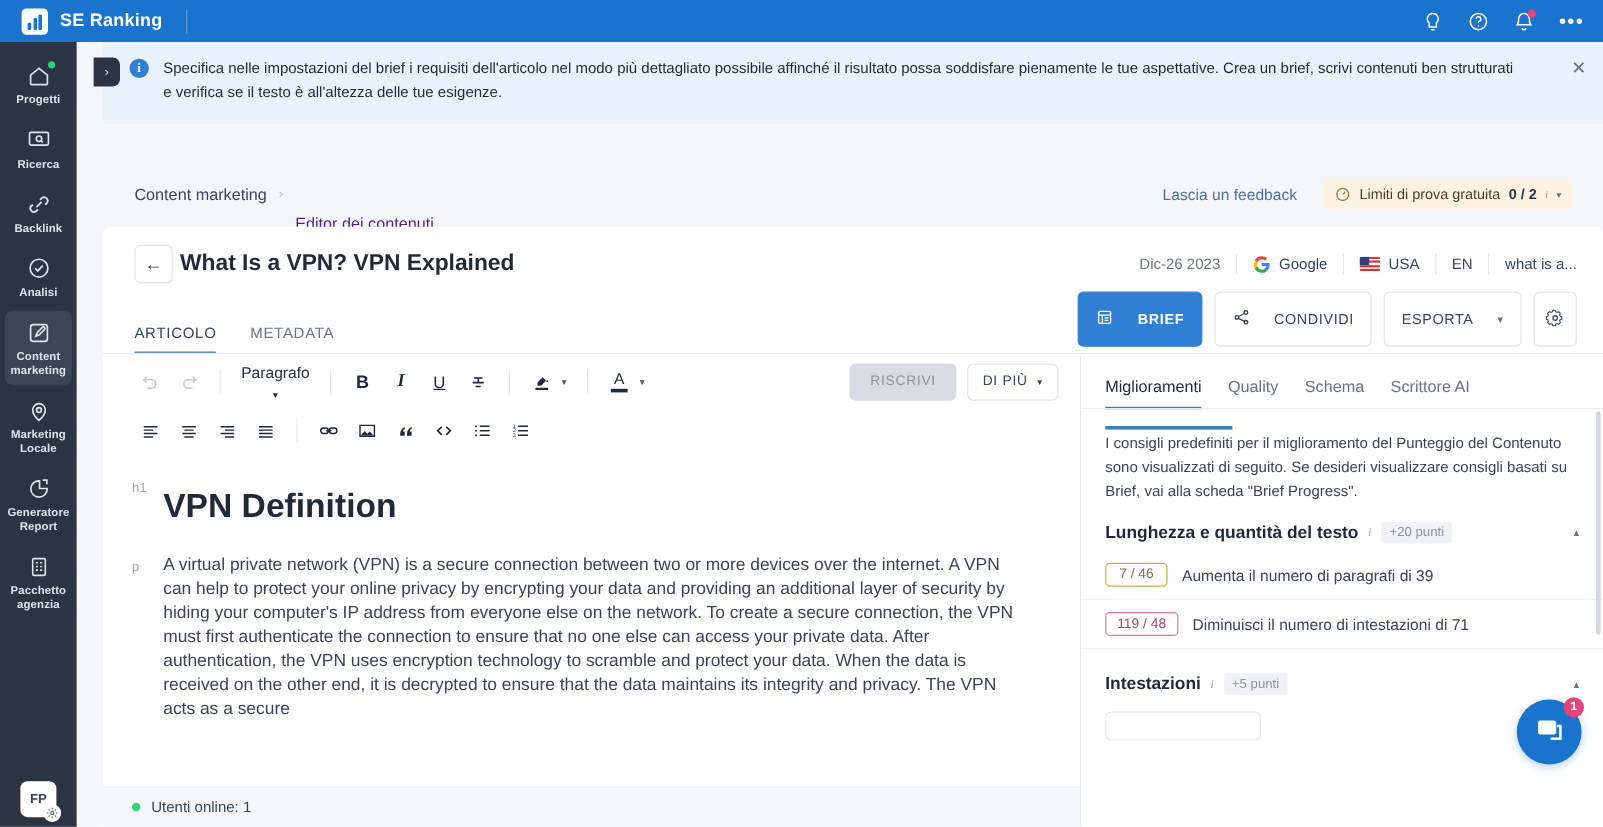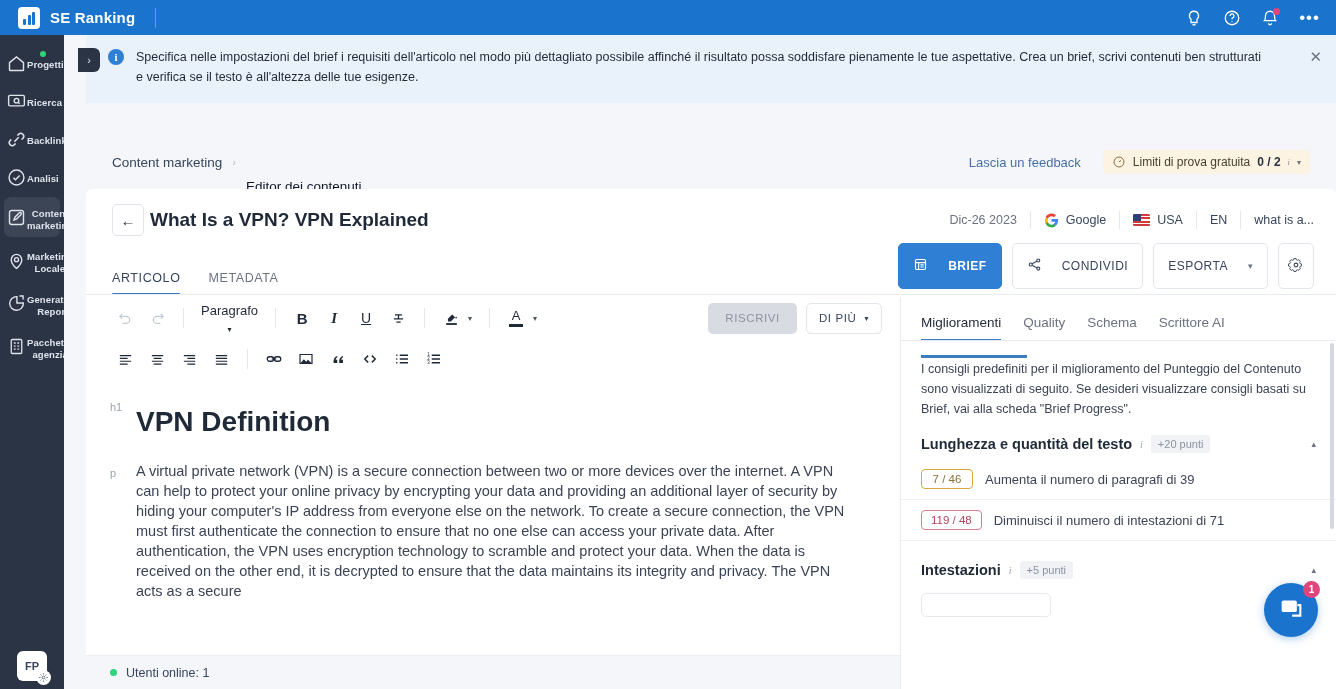--- a/index.html
+++ b/index.html
@@ -48,22 +48,23 @@
   .tb-dots { color:#fff; font-size: 17px; letter-spacing: 1px; line-height: 10px; }
 
   
   .rail {
     position: absolute; top: 35px; left: 0; width: 64px; height: 654px;
     background: #2b3445; display: flex; flex-direction: column; align-items: center;
     padding-top: 10px;
   }
   .rail-item {
     width: 56px; padding: 7px 2px 6px; border-radius: 7px; margin-bottom: 3px;
-    display: flex; flex-direction: row; align-items: center; cursor: pointer;
+    display: flex; flex-direction: column; align-items: center; cursor: pointer;
     position: relative;
+    justify-content: flex-end;
   }
   .rail-item.active { background: #3b4556; }
   .rail-ico { color: #dfe4ec; height: 22px; display:flex; align-items:center; }
   .rail-label {
     color: #dfe4ec; font-size: 9.5px; line-height: 11.5px; text-align: center;
     margin-top: 4px; font-weight: bold; letter-spacing: .1px;
   }
   .rail-dot {
     position: absolute; top: 6px; right: 14px; width: 6px; height: 6px;
     border-radius: 50%; background: #2ed47a;
@@ -115,21 +116,21 @@
     margin-left: auto; color: #6b7280; font-size: 15px; cursor: pointer; margin-top: 1px;
   }
 
   
   .crumbs {
     position: absolute; top: 100px; left: 0; width: 1272px; height: 54px;
     display: flex; align-items: center; padding: 0 26px 0 48px;
   }
   .crumb-link { font-size: 13.5px; color: #37455c; cursor: pointer; }
   .crumb-sep { color: #b3bcc9; font-size: 11px; margin: 0 10px; }
-  .crumb-cur { font-size: 13.5px; color: #0f172a; margin-top: 48px; }
+  .crumb-cur { font-size: 13.5px; color: #4c1d95; margin-top: 48px; }
   .crumbs-right { margin-left: auto; display: flex; align-items: center; gap: 22px; }
   .feedback { font-size: 13px; color: #4a6fa5; cursor: pointer; }
   .trial {
     display: flex; align-items: center; gap: 7px; background: #fdf3e3;
     border-radius: 4px; padding: 5px 9px; cursor: pointer;
   }
   .trial-ico { color: #8a6d3b; display:flex; }
   .trial-txt { font-size: 12px; color: #4a3f2d; }
   .trial-num { font-size: 12px; color: #2b3445; font-weight: bold; }
   .trial-sup { font-size: 8.5px; color: #8d93a0; font-family: "Liberation Serif", serif; font-style: italic; vertical-align: super; }

